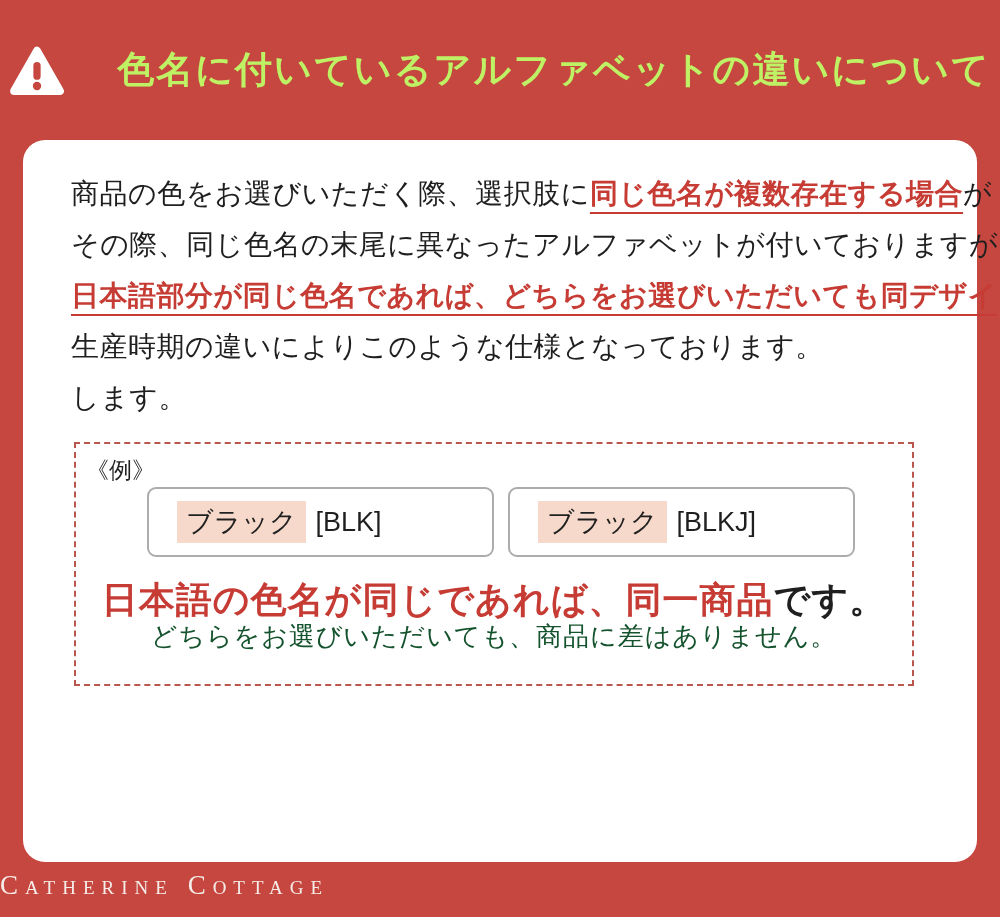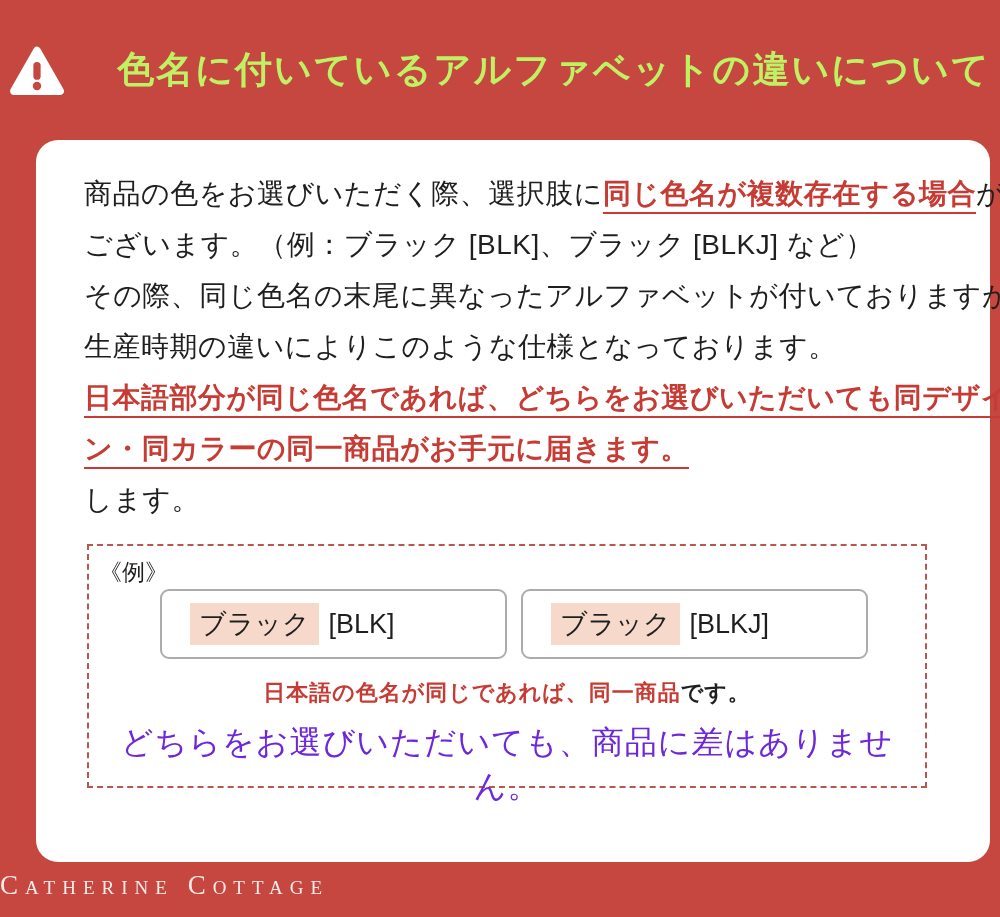--- a/index.html
+++ b/index.html
@@ -24,21 +24,21 @@
     color:#bef264;
     font-size:37px;
     font-weight:bold;
     letter-spacing:2px;
     white-space:nowrap;
     margin-left:32px;
   }
   
   .card{
     position:absolute;
-    left:36px;top:140px;
+    left:23px;top:140px;
     width:954px;height:722px;
     background:#ffffff;
     border-radius:22px;
     box-sizing:border-box;
     padding:28px 48px 0 48px;
   }
   .body-text{
     font-size:28px;
     line-height:51px;
     color:#1f1f1f;
@@ -102,30 +102,30 @@
     padding:3px 9px;
     margin-right:10px;
   }
   .example-note{
     position:absolute;
     left:0;right:0;
     text-align:center;
   }
   .note1{
     top:132px;
-    font-size:22px;
+    font-size:36px;
     font-weight:bold;
     color:#C63C34;
     letter-spacing:1px;
   }
   .note1 .black{color:#1f1f1f;}
   .note2{
     top:175px;
-    font-size:32px;
-    color:#6d28d9;
+    font-size:26px;
+    color:#14532d;
     letter-spacing:1px;
   }
   
   .footer{
     position:absolute;
     left:0;right:0;
     top:870px;
     text-align:left;
     color:#F6ECE9;
     font-family:"Liberation Serif",serif;
@@ -142,25 +142,23 @@
     <path d="M50 8 L91 80 H9 Z" fill="#ffffff" stroke="#ffffff" stroke-width="14" stroke-linejoin="round"></path>
     <rect x="43.5" y="28" width="13" height="32" rx="6.5" fill="#C5473F"></rect>
     <circle cx="50" cy="71" r="7.5" fill="#C5473F"></circle>
   </svg>
   <div class="header-title">色名に付いているアルファベットの違いについて</div>
 </div>
 
 <div class="card">
   <div class="body-text">
     <div class="line"><span>商品の色をお選びいただく際、選択肢に</span><span class="em-red">同じ色名が複数存在する場合</span><span>が</span></div>
-    <div class="line">ございます。（例：ブラック [BLK]、ブラック [BLKJ] など）</div>
     <div class="line">その際、同じ色名の末尾に異なったアルファベットが付いておりますが、</div>
+    <div class="line red-bold-line"><span class="u">日本語部分が同じ色名であれば、どちらをお選びいただいても同デザイ</span></div>
     <div class="line">生産時期の違いによりこのような仕様となっております。</div>
-    <div class="line red-bold-line"><span class="u">日本語部分が同じ色名であれば、どちらをお選びいただいても同デザイ</span></div>
-    <div class="line red-bold-line"><span class="u">ン・同カラーの同一商品がお手元に届きます。</span></div>
     <div class="line">します。</div>
   </div>
 
   <div class="example-box">
     <div class="example-label">《例》</div>
     <div class="option-row">
       <div class="option-box">
         <span class="cname">ブラック</span>
           <span>[BLK]</span>
       </div>

